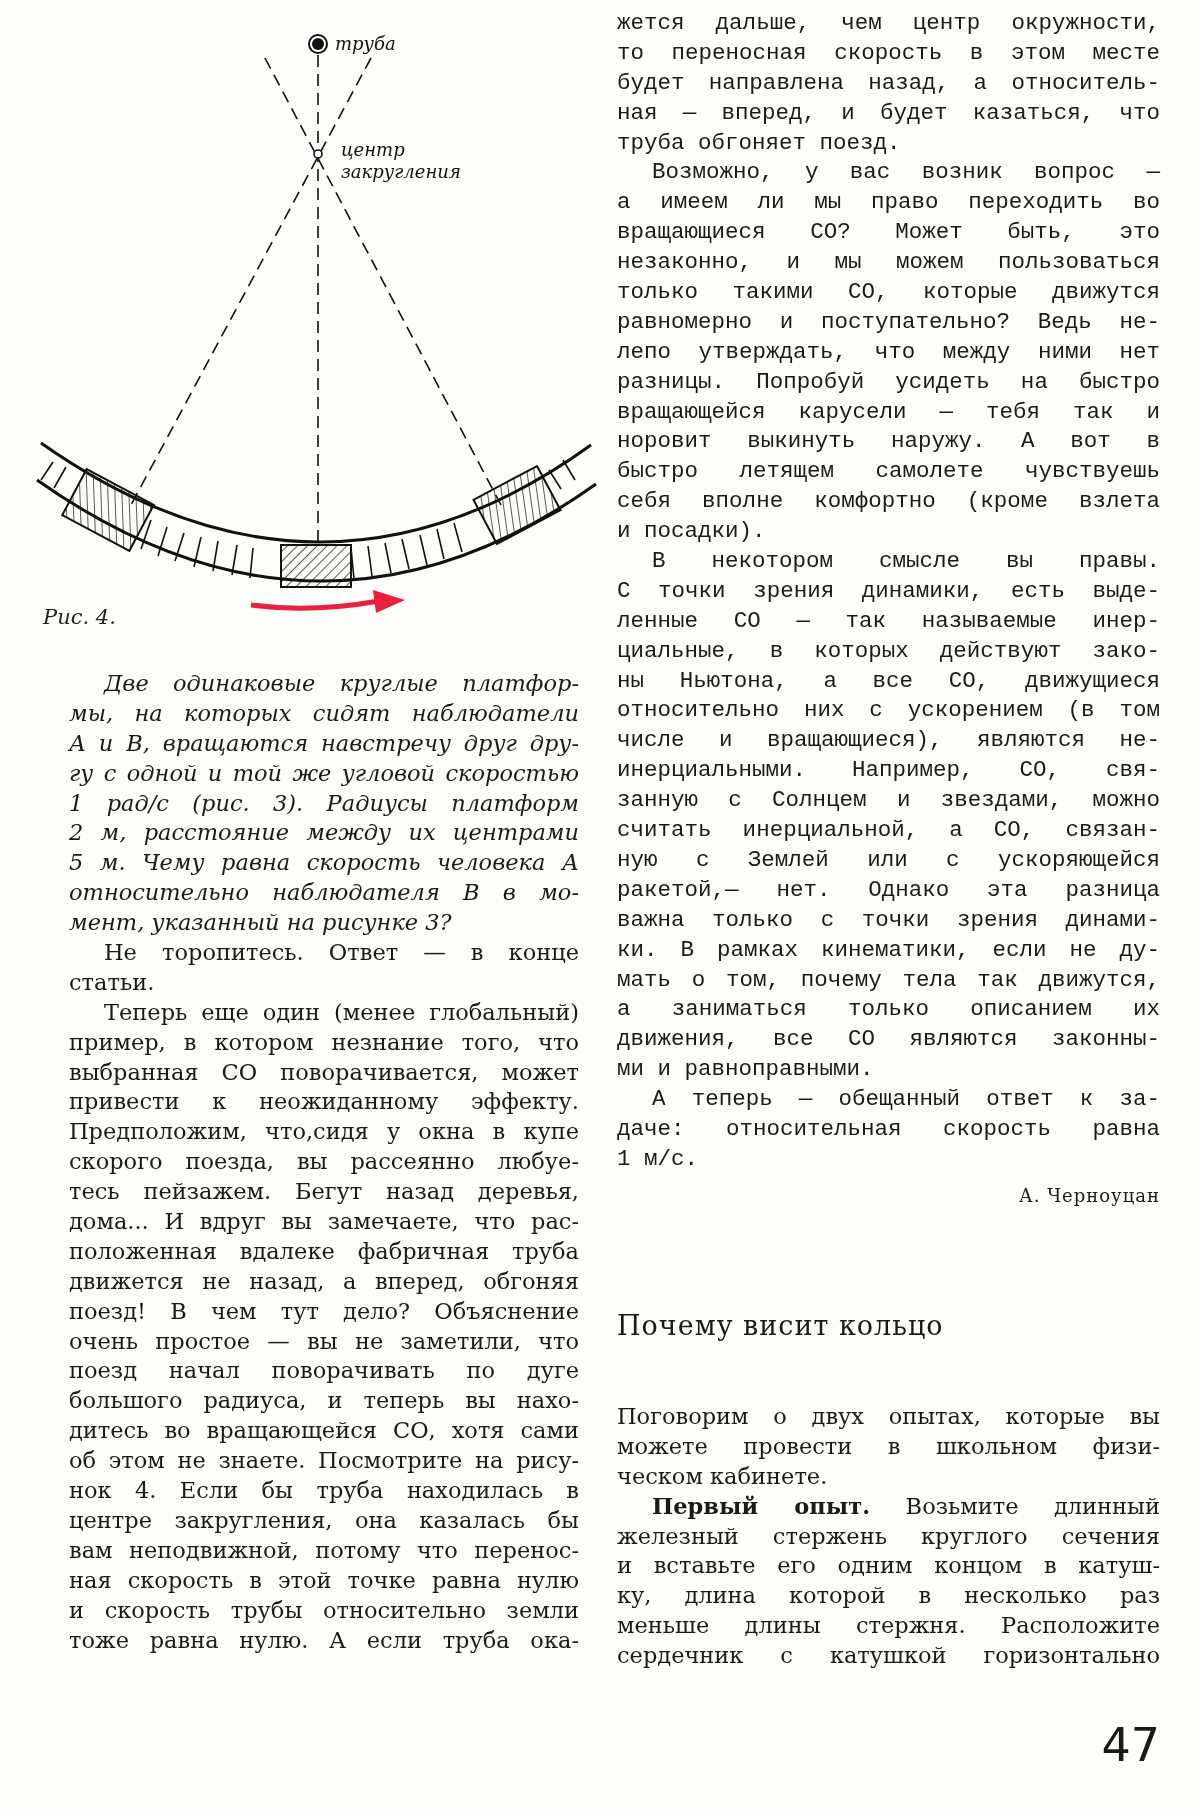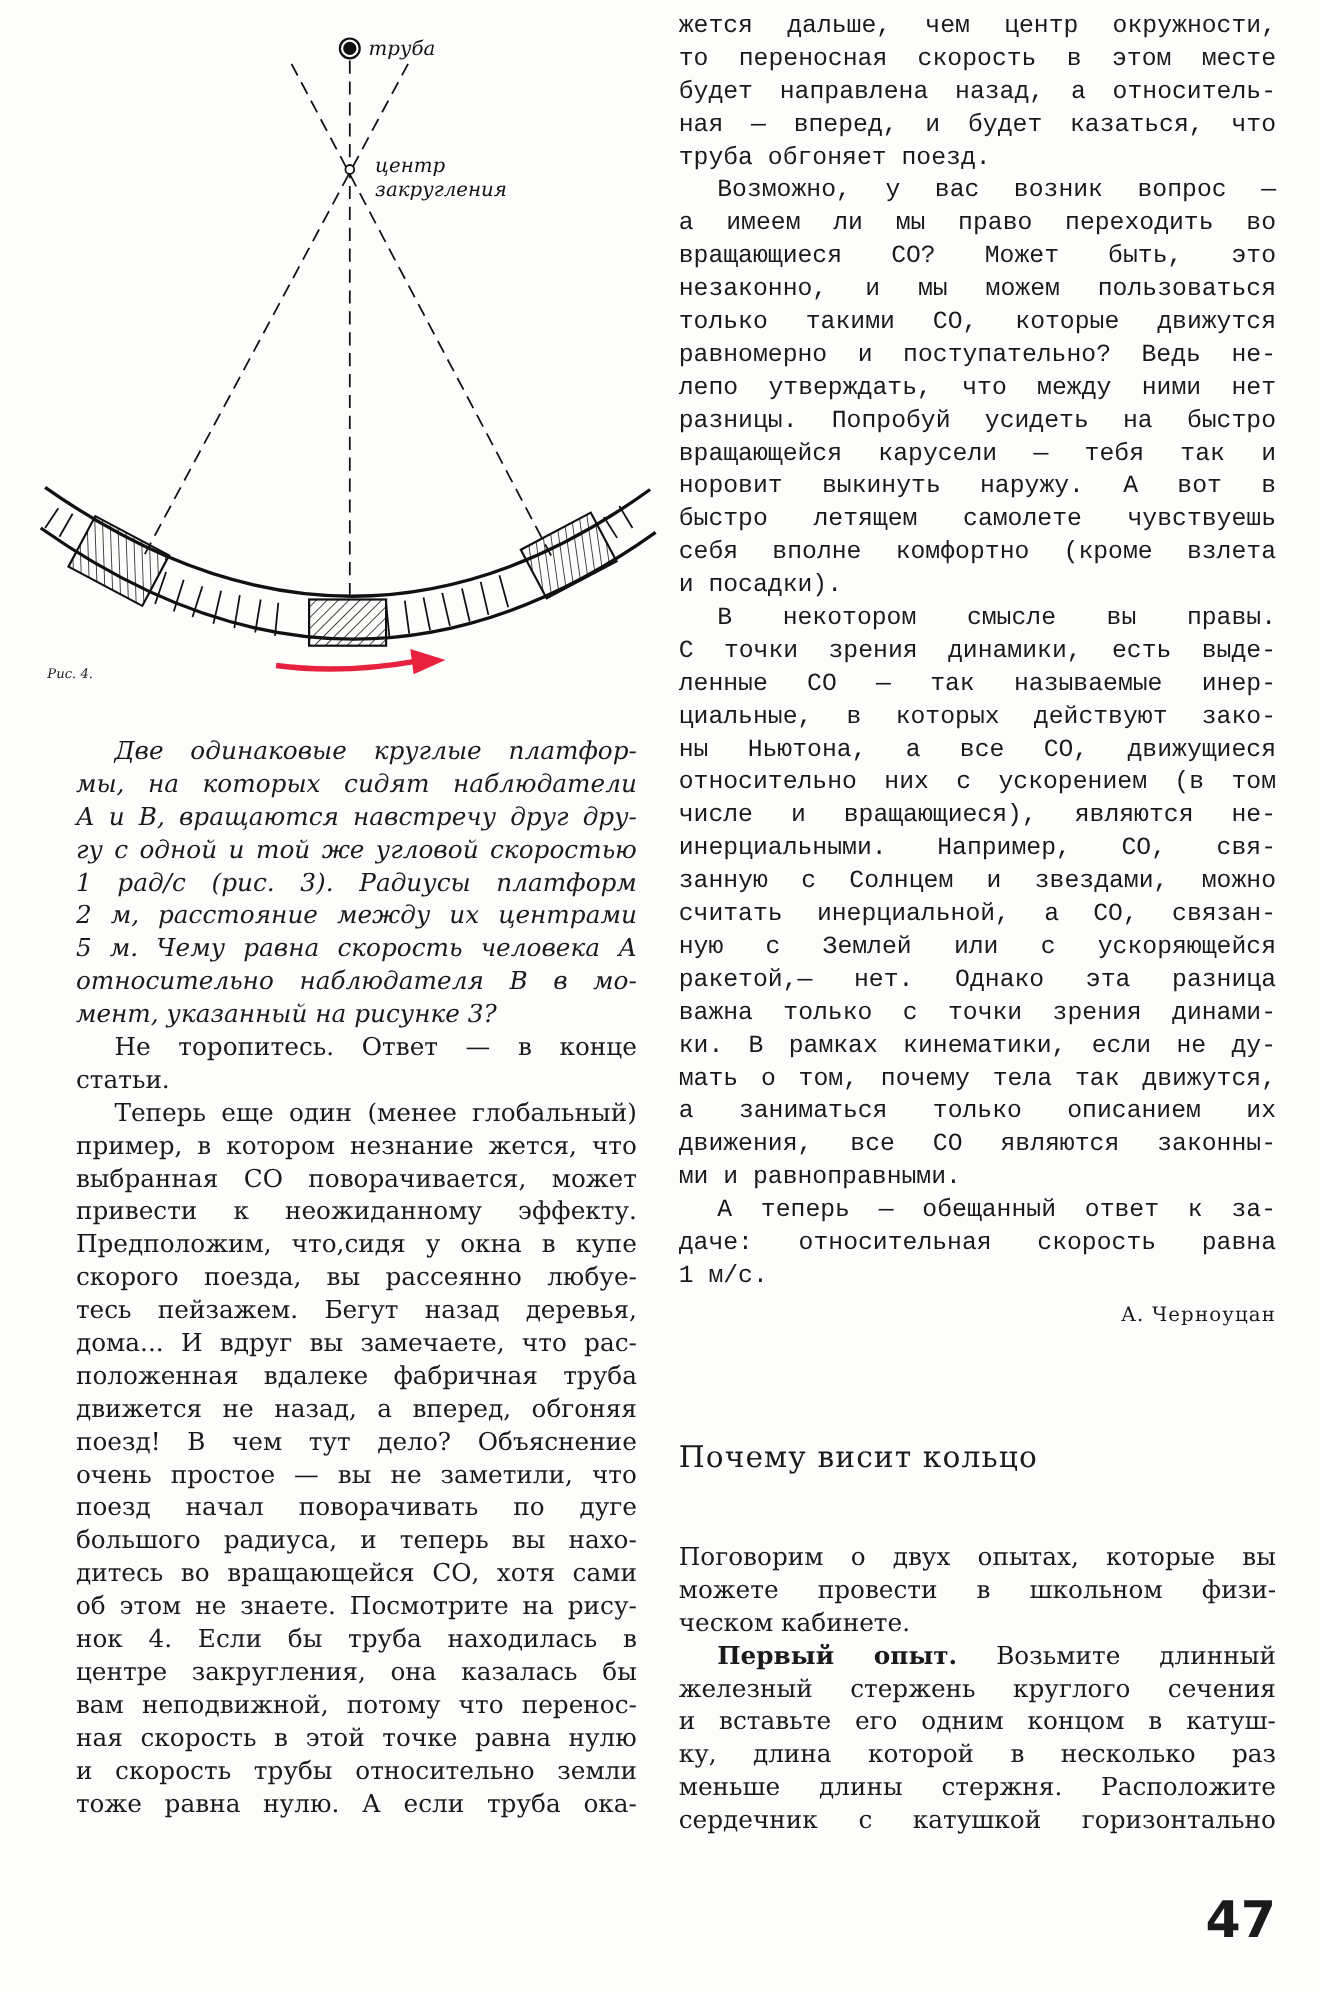--- a/index.html
+++ b/index.html
@@ -5,27 +5,27 @@
   html, body { margin: 0; padding: 0; background: #fdfdfb; }
   body { width: 1200px; height: 1810px; position: relative; overflow: hidden; color: #1a1a1a; }
   .col { position: absolute; font-family: "DejaVu Serif", serif; font-size: 22.5px; line-height: 29.9px; }
   .col-left { left: 69px; top: 669px; width: 510px; }
   .col-right { left: 617px; top: 9px; width: 543px; font-family: Liberation Mono, monospace; }
   .line { display: block; white-space: nowrap; text-align: justify; text-align-last: justify; height: 29.9px; }
   .line.last { text-align-last: left; }
   .indent { padding-left: 35px; }
   .italic { font-style: italic; font-family: "DejaVu Serif", serif; }
   .figure { position: absolute; left: 1px; top: 0; width: 600px; height: 660px; }
-  .caption { position: absolute; left: 42px; top: 605px; font-family: "DejaVu Serif", serif; font-style: italic; font-size: 12px; color: #222; }
+  .caption { position: absolute; left: 42px; top: 605px; font-family: "DejaVu Serif", serif; font-style: italic; font-size: 21px; color: #222; }
   .fig-label { font-family: "DejaVu Serif", serif; font-style: italic; font-size: 18px; fill: #111; }
   .signature { position: absolute; right: 40px; top: 1185px; font-family: "DejaVu Serif", serif; font-size: 18px; letter-spacing: 1px; }
   .heading { position: absolute; left: 617px; top: 1310px; font-family: "DejaVu Serif", serif; font-size: 27px; letter-spacing: 1px; }
   .col-right2 { left: 617px; top: 1402px; width: 543px; }
   .bold { font-weight: bold; }
-  .page-number { position: absolute; right: 40px; top: 1718px; font-family: "DejaVu Sans", sans-serif; font-weight: bold; font-size: 46px; }
+  .page-number { position: absolute; right: 40px; top: 1718px; font-family: "DejaVu Sans", sans-serif; font-weight: normal; font-size: 46px; }
 </style>
 </head>
 <body>
 
 <div class="figure">
   <svg width="600" height="660" viewBox="0 0 600 660">
     <defs>
       <pattern id="hatchL" patternUnits="userSpaceOnUse" width="7" height="7" patternTransform="rotate(-30)">
         <line x1="0" y1="0" x2="0" y2="7" stroke="#111" stroke-width="1.4"></line>
       </pattern>
@@ -101,21 +101,21 @@
     <span class="line">1 рад/с (рис. 3). Радиусы платформ</span>
     <span class="line">2 м, расстояние между их центрами</span>
     <span class="line">5 м. Чему равна скорость человека А</span>
     <span class="line">относительно наблюдателя В в мо-</span>
     <span class="line last">мент, указанный на рисунке 3?</span>
   </div>
   <div>
     <span class="line indent">Не торопитесь. Ответ — в конце</span>
     <span class="line last">статьи.</span>
     <span class="line indent">Теперь еще один (менее глобальный)</span>
-    <span class="line">пример, в котором незнание жется, что</span>
+    <span class="line">пример, в котором незнание того, что</span>
     <span class="line">выбранная СО поворачивается, может</span>
     <span class="line">привести к неожиданному эффекту.</span>
     <span class="line">Предположим, что,сидя у окна в купе</span>
     <span class="line">скорого поезда, вы рассеянно любуе-</span>
     <span class="line">тесь пейзажем. Бегут назад деревья,</span>
     <span class="line">дома... И вдруг вы замечаете, что рас-</span>
     <span class="line">положенная вдалеке фабричная труба</span>
     <span class="line">движется не назад, а вперед, обгоняя</span>
     <span class="line">поезд! В чем тут дело? Объяснение</span>
     <span class="line">очень простое — вы не заметили, что</span>

